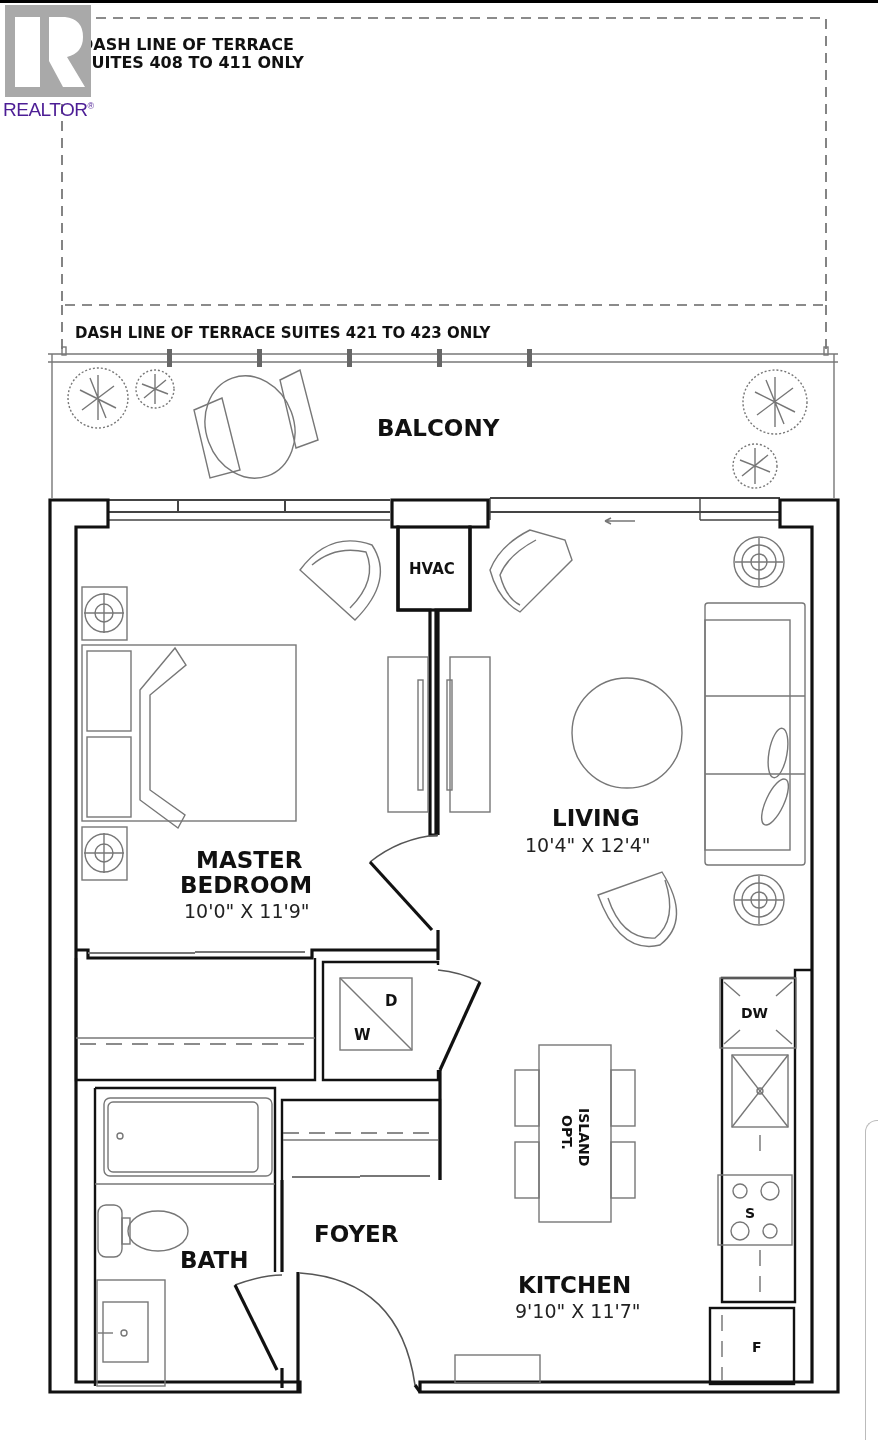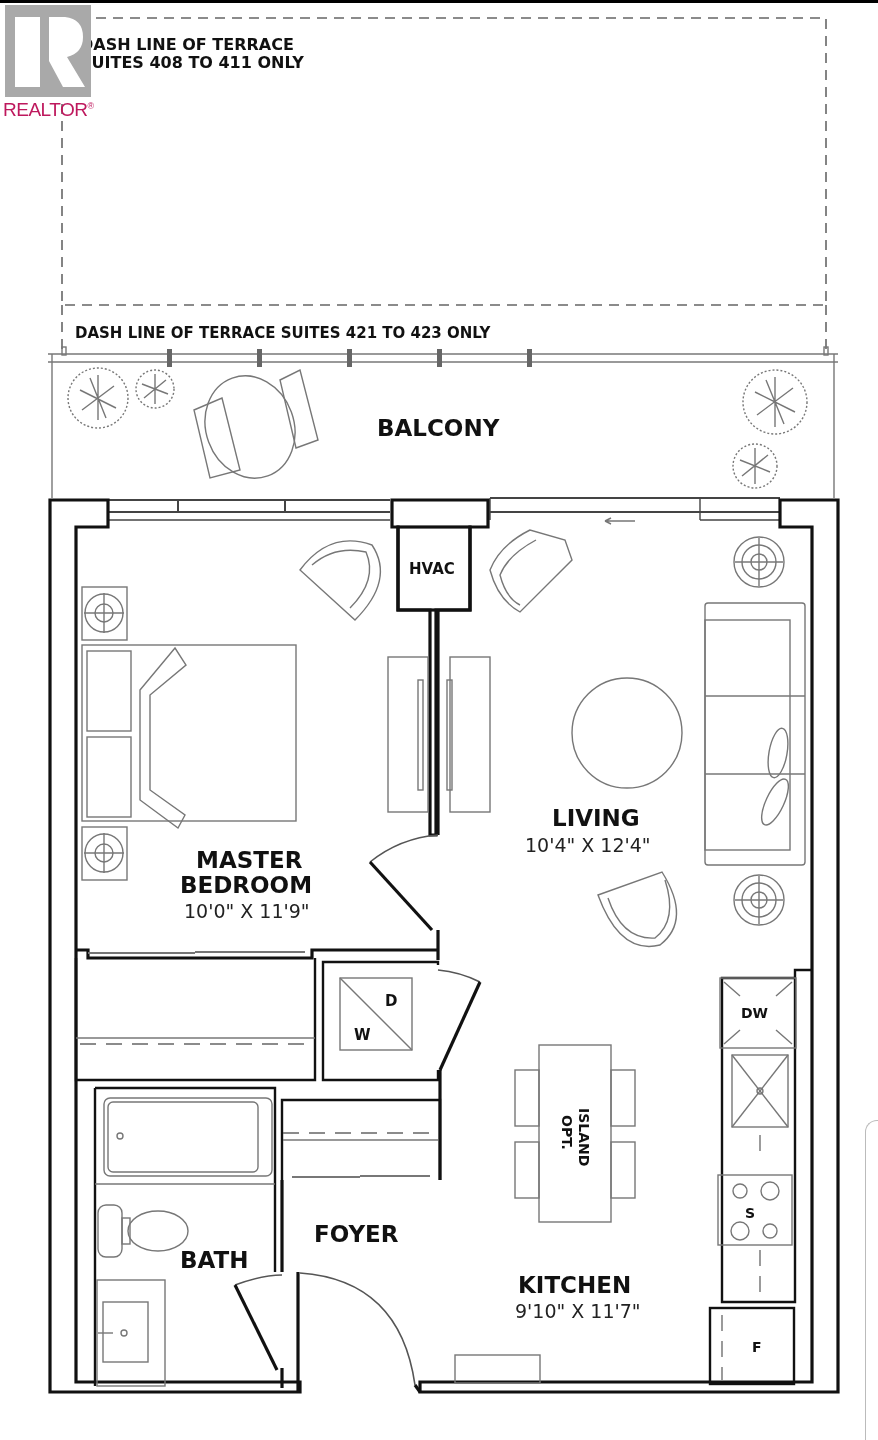--- a/index.html
+++ b/index.html
@@ -9,21 +9,21 @@
   .w { stroke:#111; stroke-width:3.2; fill:none; }
   .wt { stroke:#111; stroke-width:2.4; fill:none; }
   .f { stroke:#777; stroke-width:1.4; fill:none; }
   .fd { stroke:#555; stroke-width:1.6; fill:none; }
   .dash { stroke:#666; stroke-width:1.6; fill:none; stroke-dasharray:10 7; }
   .kdash { stroke:#666; stroke-width:1.3; fill:none; stroke-dasharray:16 10; }
   .lbl { font-family:"DejaVu Sans", sans-serif; font-weight:bold; fill:#111; }
   .dim { font-family:"DejaVu Sans", sans-serif; fill:#222; }
   .note { font-family:"DejaVu Sans", sans-serif; font-weight:bold; fill:#111; }
   .logo-box { position:absolute; left:5px; top:5px; width:86px; height:92px; background:#a9a9a9; }
-  .logo-text { position:absolute; left:3px; top:99px; font-family:"Liberation Sans", sans-serif; font-size:19px; color:#be185d; letter-spacing:-0.5px; }
+  .logo-text { position:absolute; left:3px; top:99px; font-family:"Liberation Sans", sans-serif; font-size:19px; color:#4c1d95; letter-spacing:-0.5px; }
   .scrollbar { position:absolute; left:865px; top:1120px; width:13px; height:320px; border-left:1.5px solid #bbb; border-top:1.5px solid #bbb; border-top-left-radius:12px; }
 </style>
 </head>
 <body>
 
 <div class="topbar"></div>
 
 <svg width="878" height="1440" viewBox="0 0 878 1440">
 
   <g>

